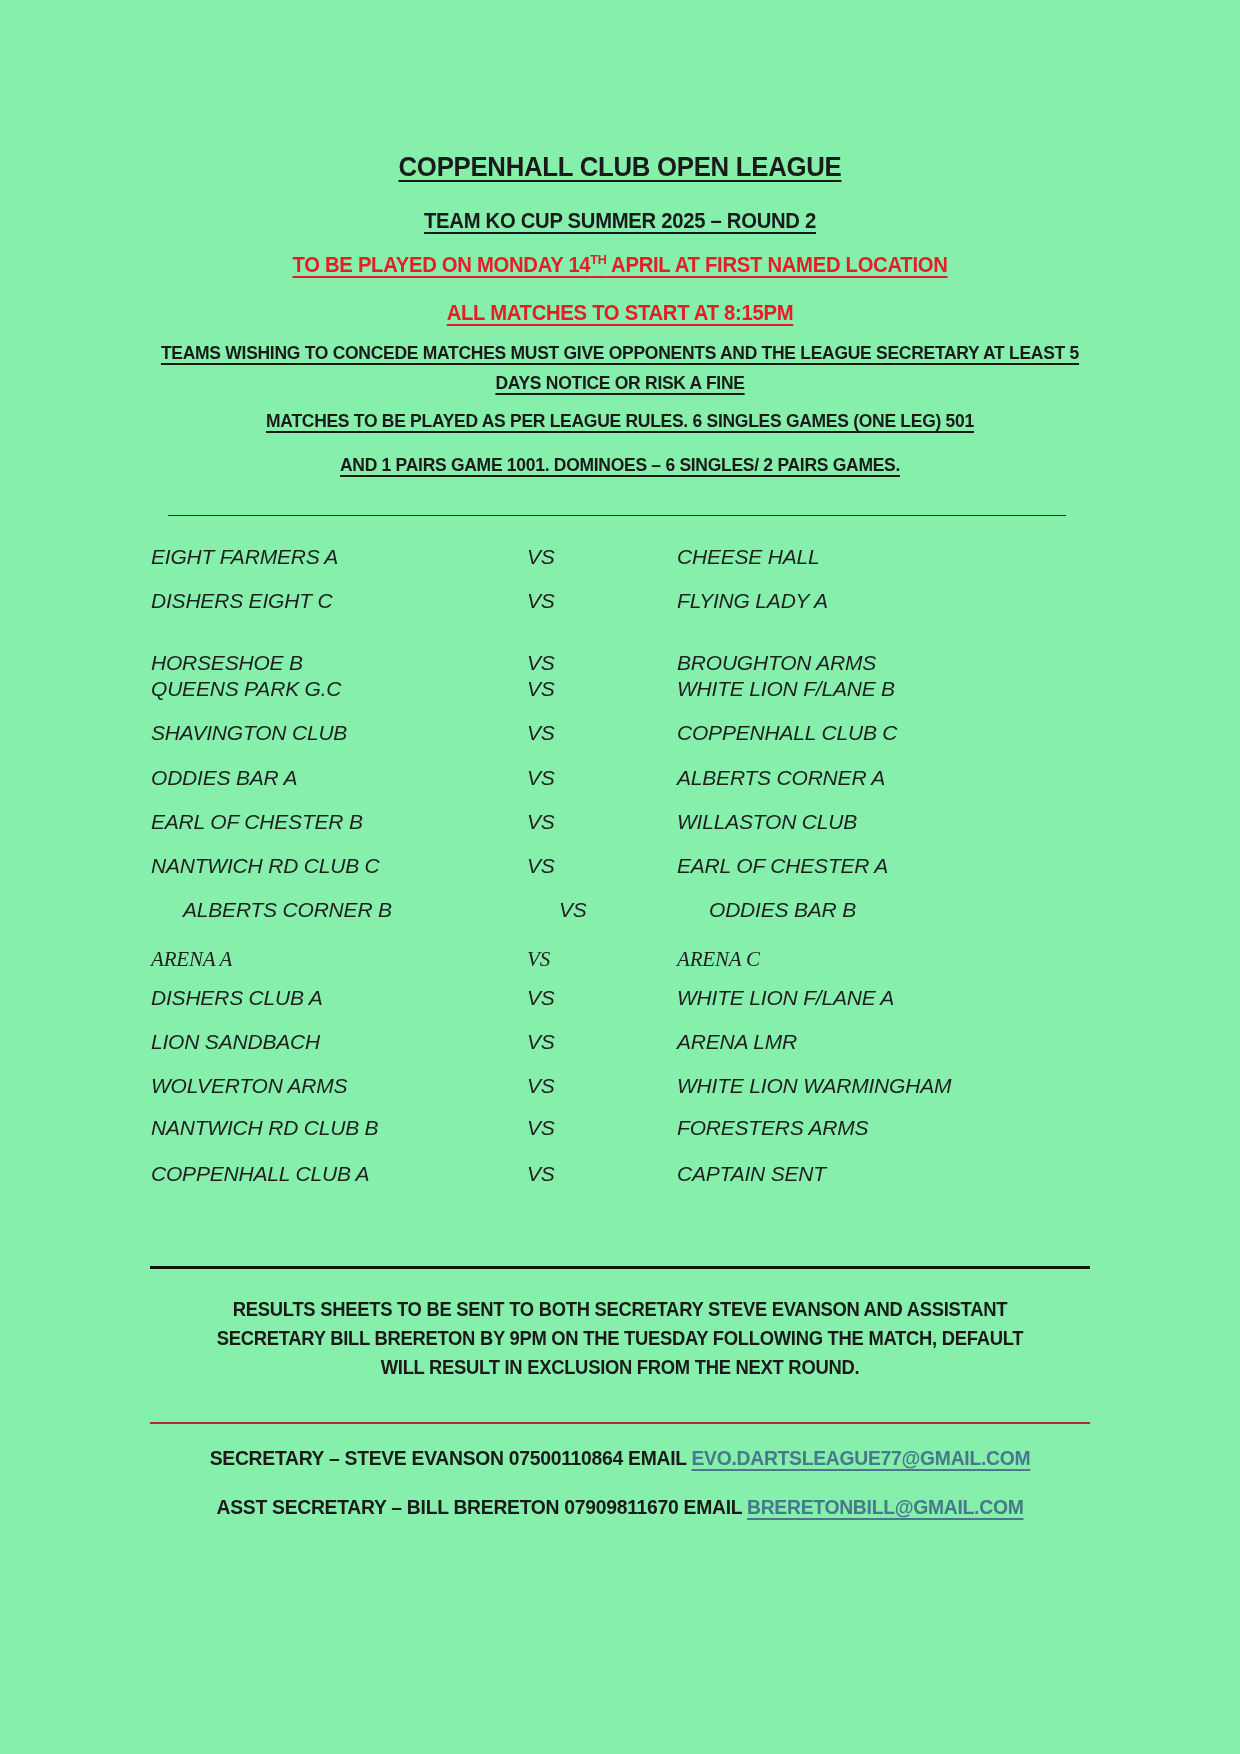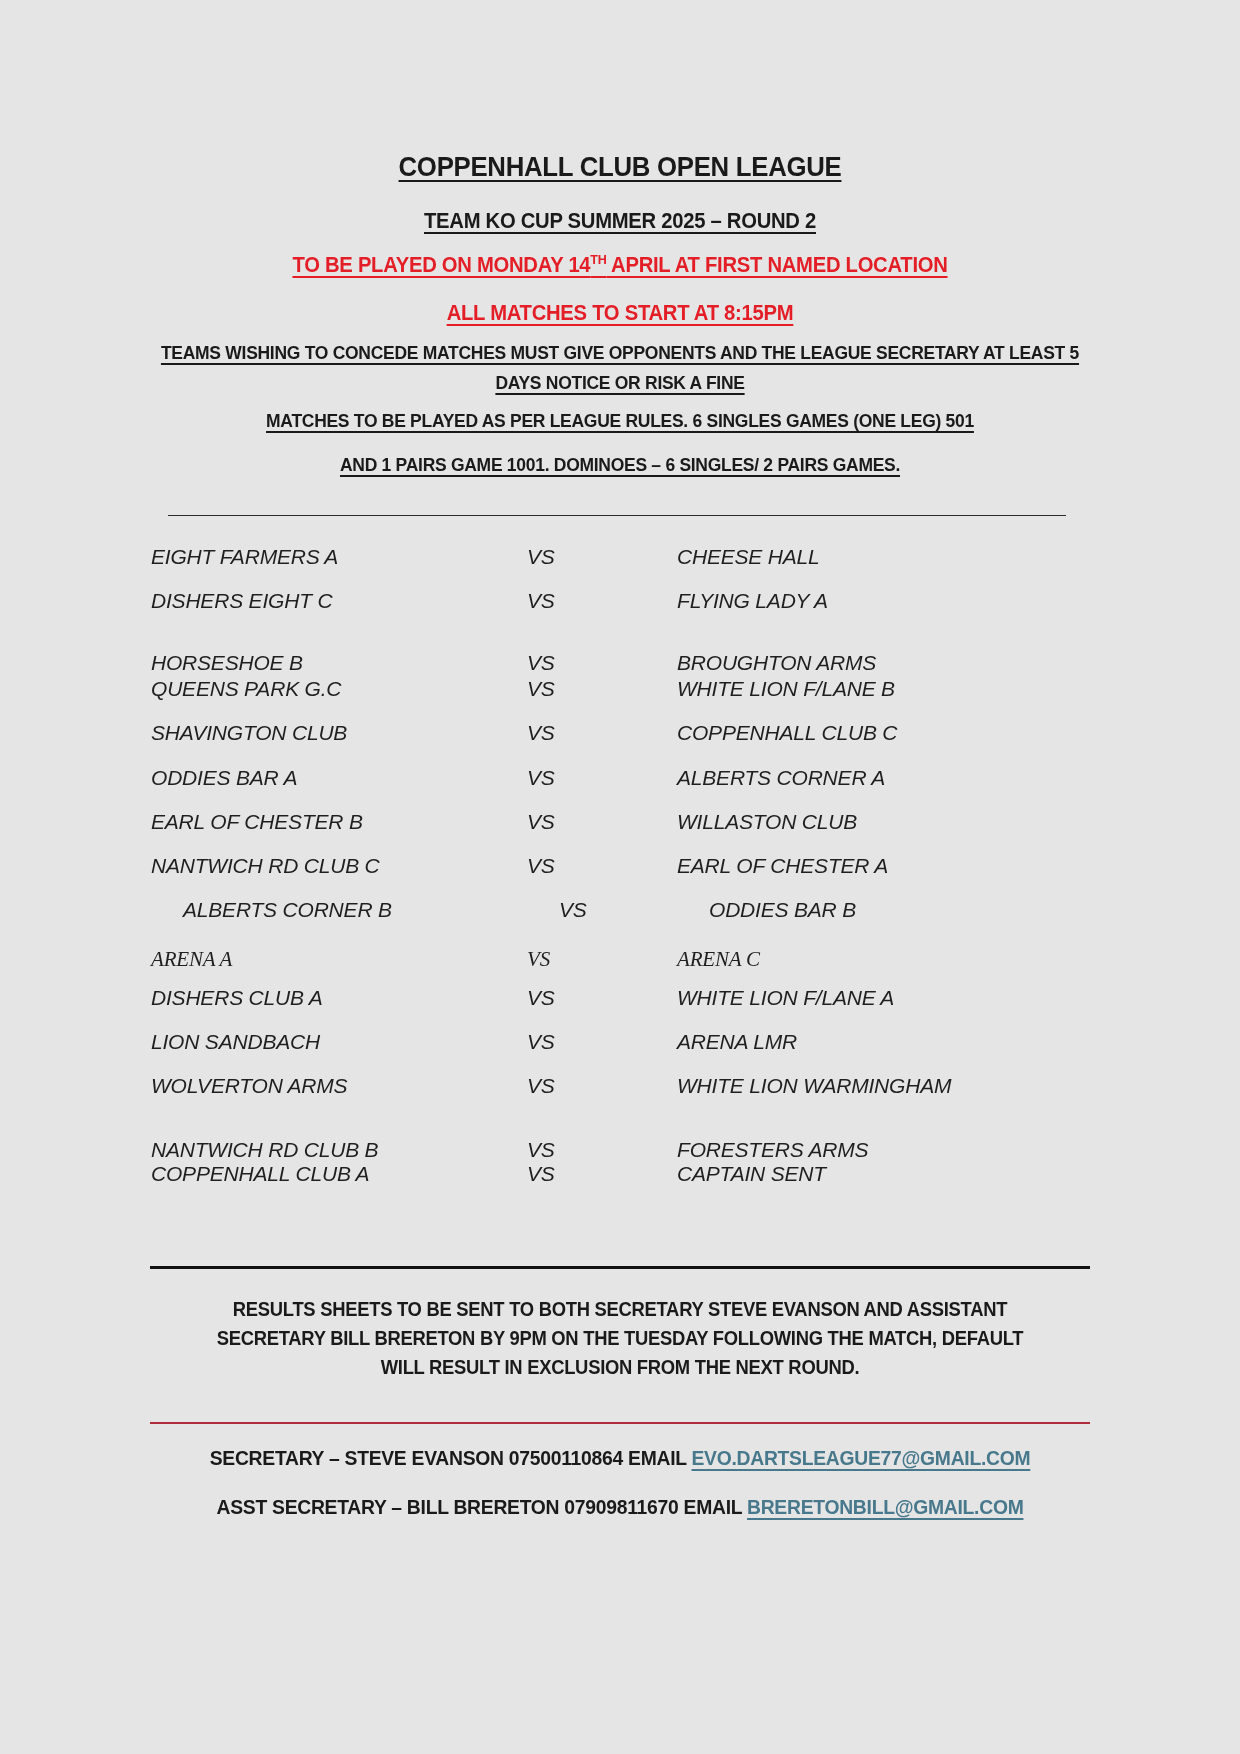--- a/index.html
+++ b/index.html
@@ -1,20 +1,20 @@
 <!DOCTYPE html>
 <html><head>
 <meta charset="utf-8">
 <style>
   html,body{margin:0;padding:0;background:#ffffff;}
   .page{
     position:relative;
     width:1240px;
     height:1754px;
-    background:#e5e5e5;
+    background:#86efac;
     overflow:hidden;
     font-family:"Liberation Sans", sans-serif;
     color:#1a1a1a;
   }
   .center-line{
     position:absolute;
     left:0;
     width:1240px;
     text-align:center;
     font-weight:bold;
@@ -154,21 +154,21 @@
       <div class="fixture-row" style="top: 485.1px;">
         <span class="fx-home">LION SANDBACH</span>
         <span class="fx-vs">VS</span>
         <span class="fx-away">ARENA LMR</span>
       </div>
       <div class="fixture-row" style="top: 529.2px;">
         <span class="fx-home">WOLVERTON ARMS</span>
         <span class="fx-vs">VS</span>
         <span class="fx-away">WHITE LION WARMINGHAM</span>
       </div>
-      <div class="fixture-row" style="top: 593px;">
+      <div class="fixture-row" style="top: 571px;">
         <span class="fx-home">NANTWICH RD CLUB B</span>
         <span class="fx-vs">VS</span>
         <span class="fx-away">FORESTERS ARMS</span>
       </div>
       <div class="fixture-row" style="top: 617.4px;">
         <span class="fx-home">COPPENHALL CLUB A</span>
         <span class="fx-vs">VS</span>
         <span class="fx-away">CAPTAIN SENT</span>
       </div>
     </div>

